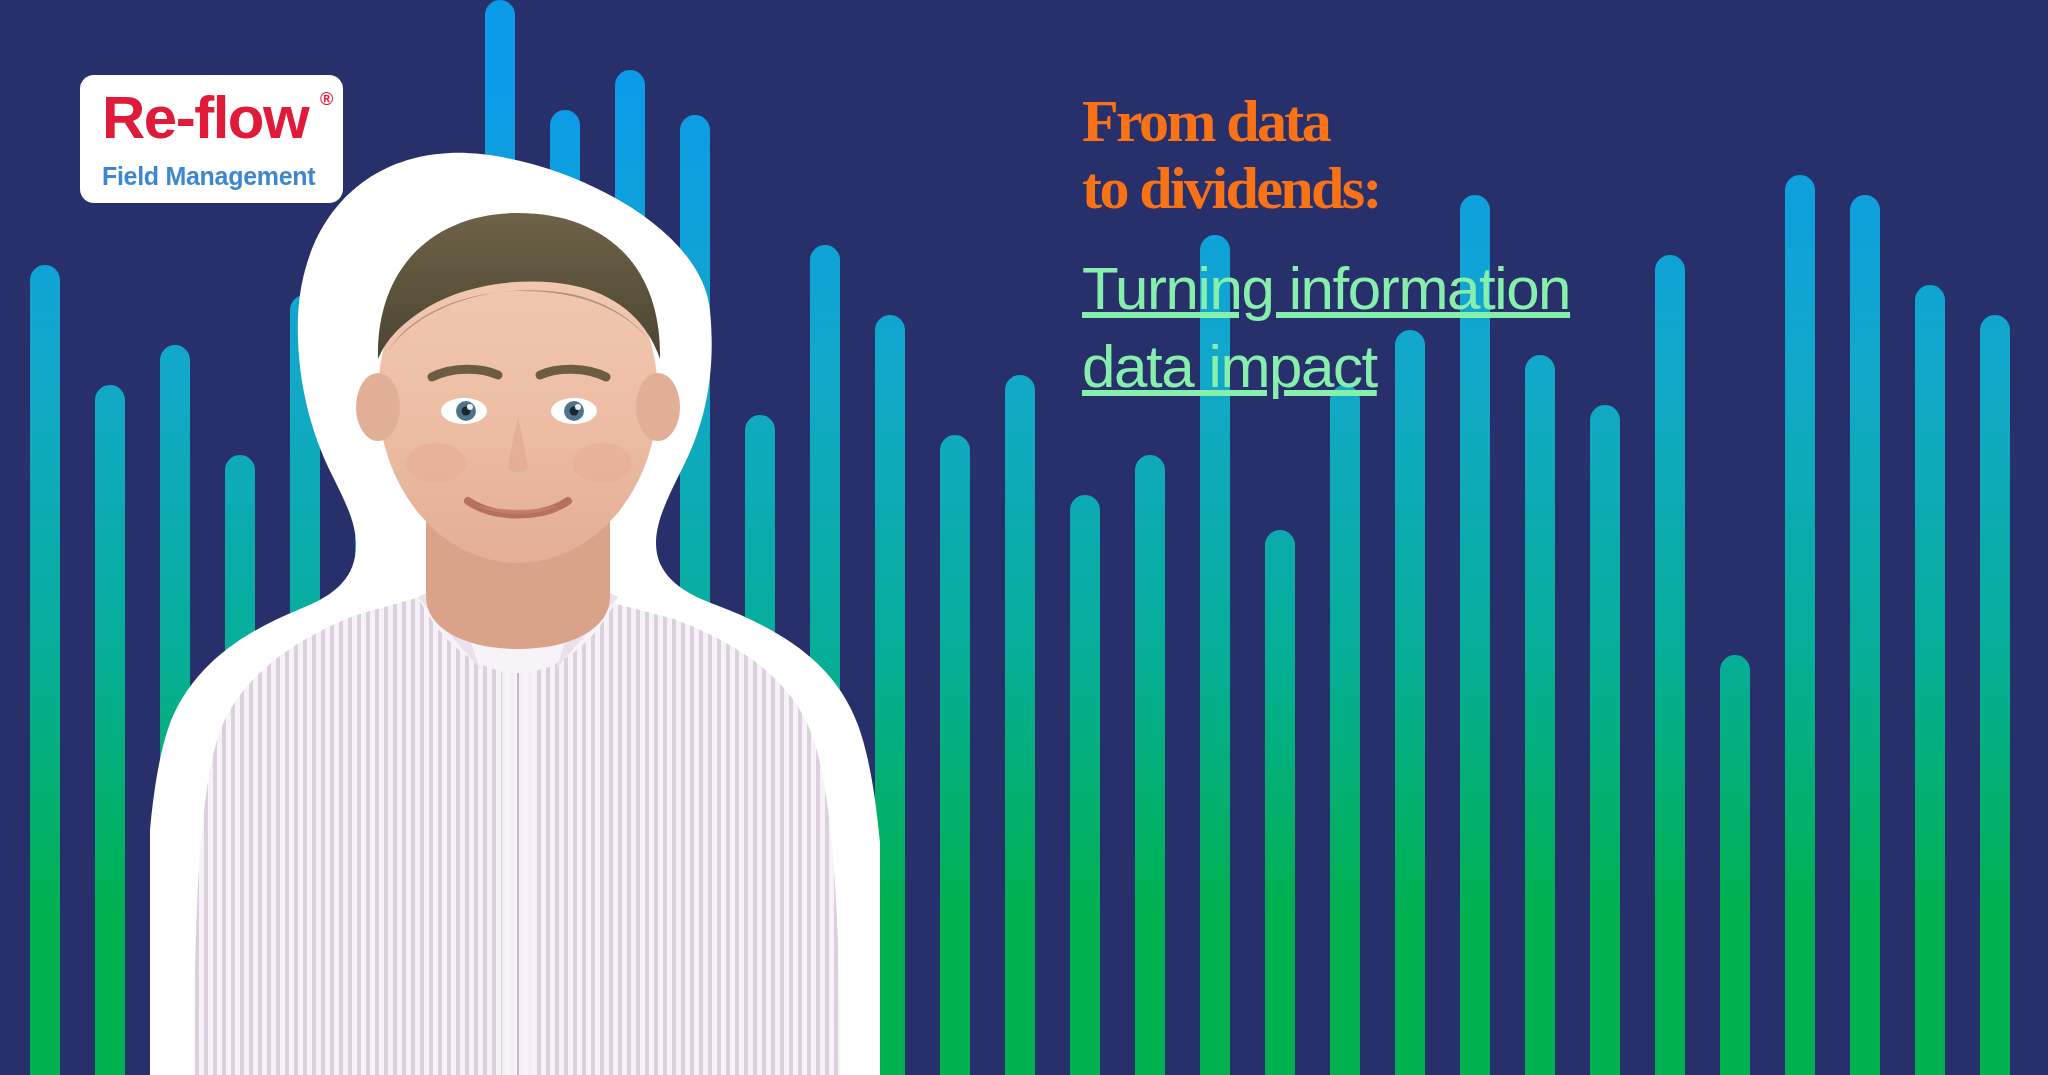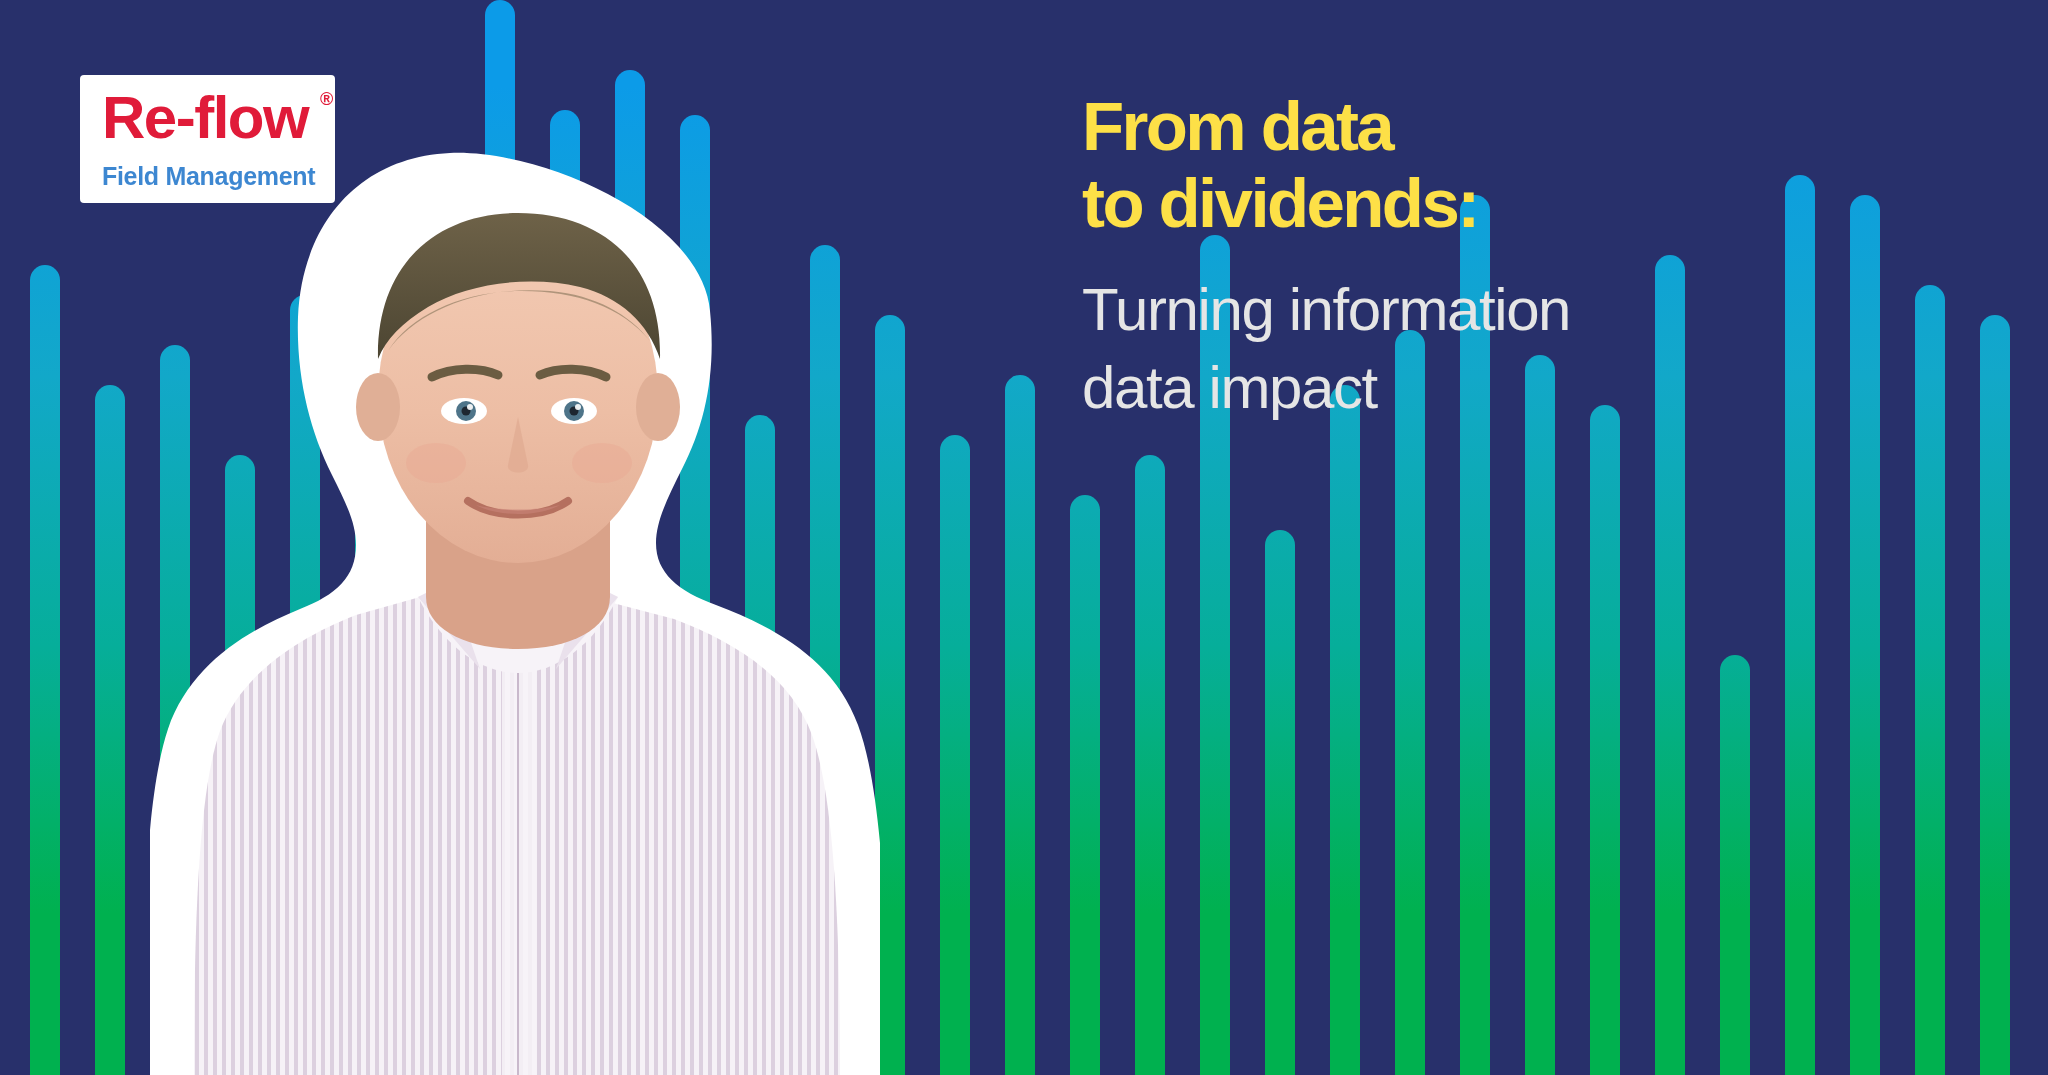--- a/index.html
+++ b/index.html
@@ -49,22 +49,22 @@
     height: 100%;
   }
 
   
   #logo {
     position: absolute;
     z-index: 6;
     left: 80px;
     top: 75px;
     background: #FFFFFF;
-    border-radius: 4px;
-    padding: 14px 20px 12px 22px;
+    border-radius: 14px;
+    padding: 14px 28px 12px 22px;
     box-sizing: border-box;
     display: inline-block;
   }
   #logo-wordmark {
     position: relative;
     font-size: 60px;
     line-height: 0.98;
     font-weight: bold;
     color: #E01B39;
     letter-spacing: -1.5px;
@@ -92,39 +92,40 @@
 
   
   #copy {
     position: absolute;
     z-index: 5;
     left: 1082px;
     top: 88px;
     width: 820px;
   }
   .headline {
-    color: #fde047;
-    font-size: 69px;
+    color: #f97316;
+    font-size: 60px;
     font-weight: bold;
     line-height: 1.12;
     letter-spacing: -2.6px;
     white-space: nowrap;
-    font-family: Liberation Sans, sans-serif;
+    font-family: Liberation Serif, serif;
   }
   #subtitle {
     margin-top: 28px;
   }
   .subline {
-    color: #e5e5e5;
+    color: #86efac;
     font-size: 60px;
     font-weight: 400;
     line-height: 1.3;
     letter-spacing: -1.4px;
     white-space: nowrap;
     font-family: "Liberation Sans", sans-serif;
+    text-decoration: underline;
   }
 </style>
 </head>
 <body>
 
 <div id="stage">
 
   <div id="bars">
       <div class="bar" style="left: 30px; width: 30px; height: 810px; border-radius: 20px 20px 0px 0px; background-size: 100% 1075px; background-position: 0px -265px; background-repeat: no-repeat;"></div>
       <div class="bar" style="left: 95px; width: 30px; height: 690px; border-radius: 20px 20px 0px 0px; background-size: 100% 1075px; background-position: 0px -385px; background-repeat: no-repeat;"></div>

